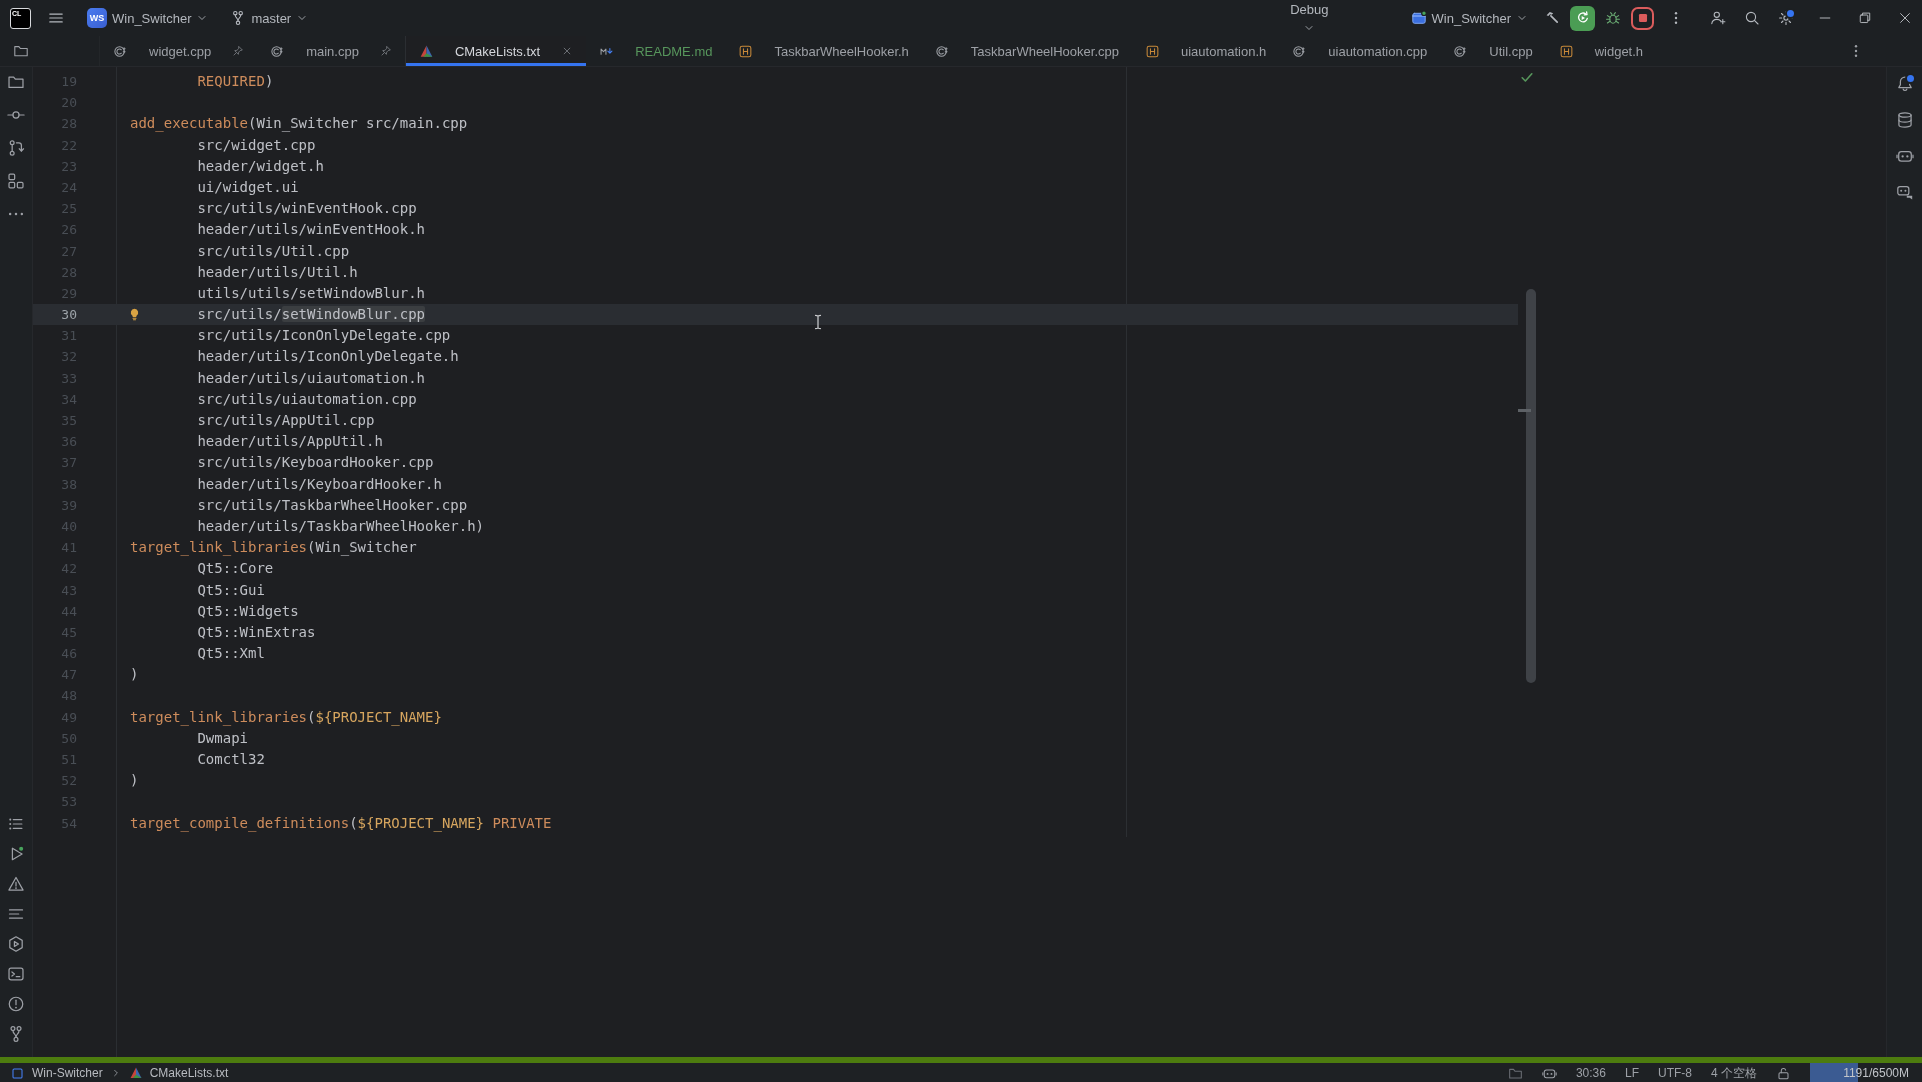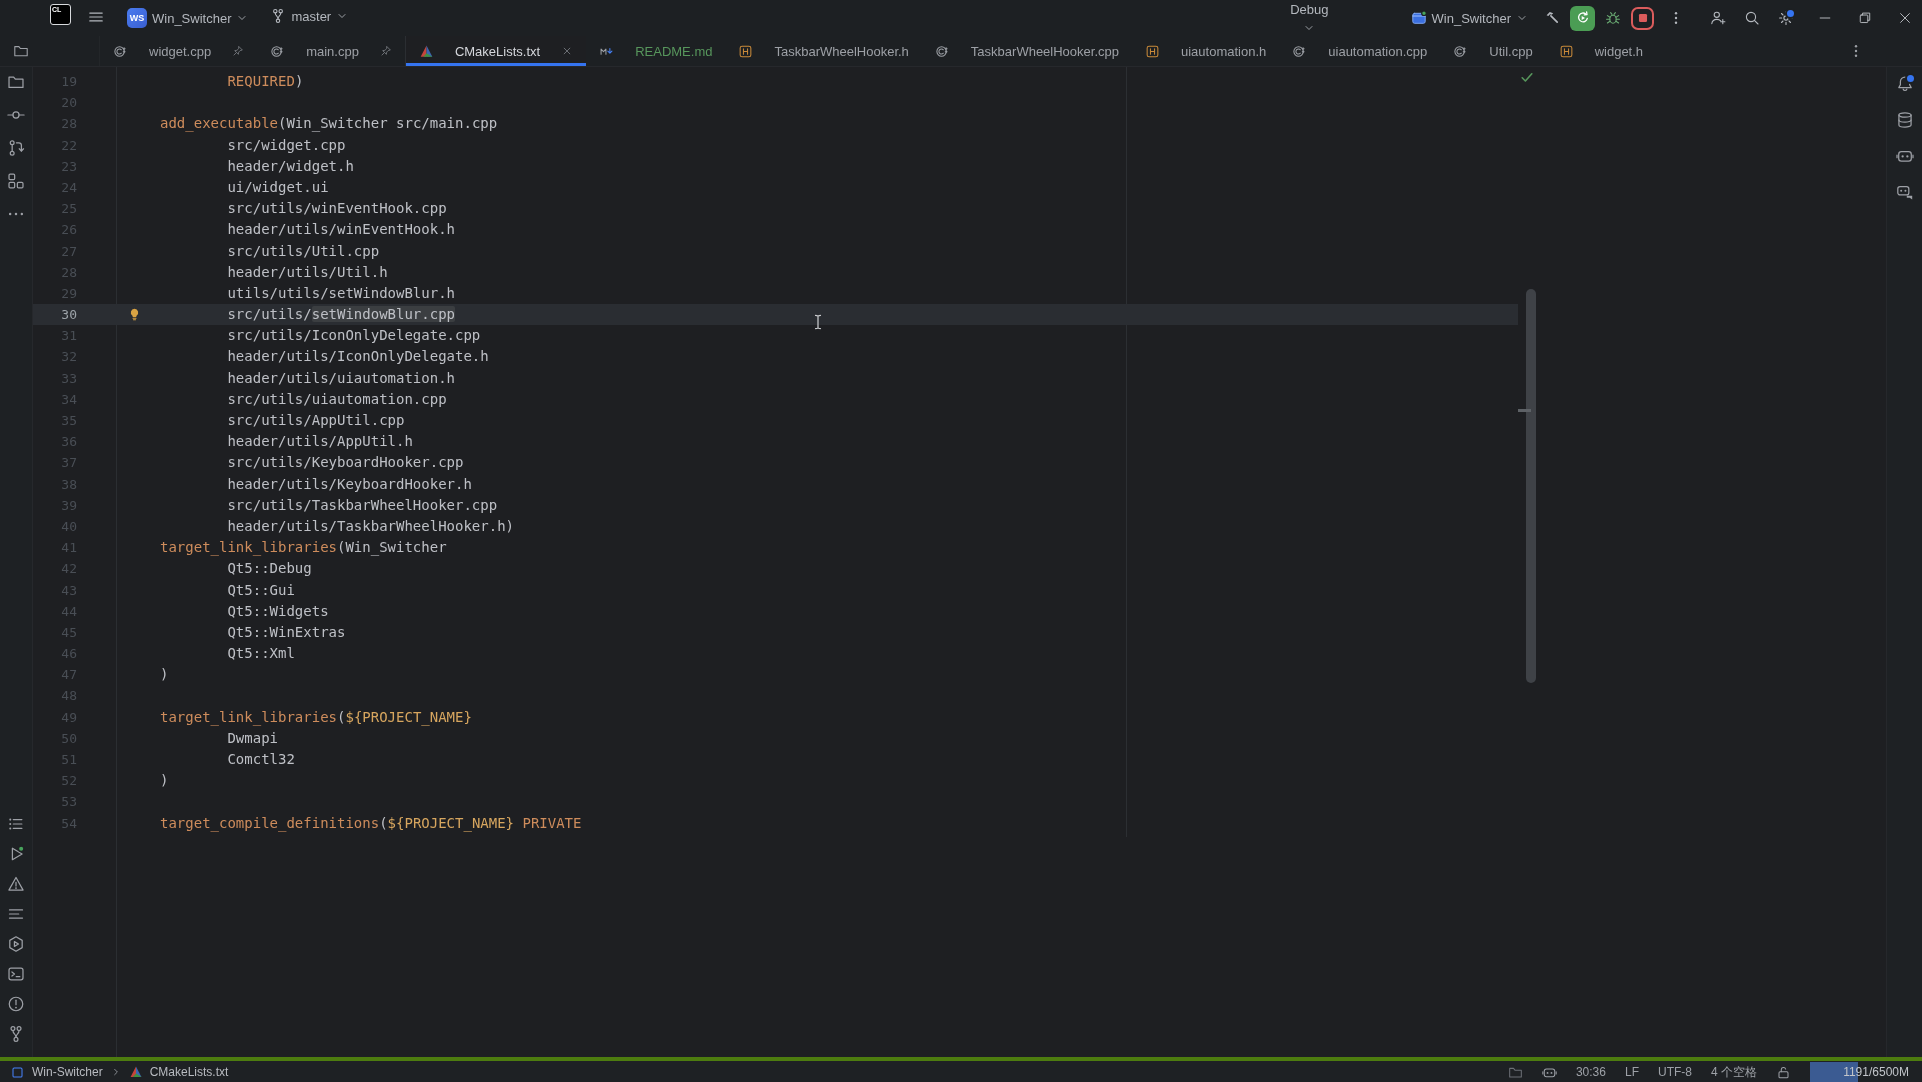--- a/index.html
+++ b/index.html
@@ -15,21 +15,21 @@
 
   
   .titlebar{height:36px;background:#1d2023;display:flex;align-items:center;
        padding:0 10px 0 10px;font-size:13px;color:#b4b8be;}
   .clion-logo{width:21px;height:21px;background:#000;border:1.5px solid #d8dadd;border-radius:3px;
        color:#fff;font-size:7px;font-weight:bold;display:flex;align-items:flex-start;
        justify-content:flex-start;padding:1px 0 0 1px;box-sizing:border-box;letter-spacing:0;}
   .tb-btn{display:flex;align-items:center;gap:5px;padding:4px 6px;border-radius:6px;cursor:default;}
   .ws-badge{width:20px;height:20px;border-radius:5px;background:linear-gradient(135deg,#4a7cf0,#3a5fd0);
        color:#fff;font-size:9px;font-weight:bold;display:flex;align-items:center;justify-content:center;}
-  .tb-left{display:flex;align-items:flex-start;gap:10px;margin-left:40px;}
+  .tb-left{display:flex;align-items:center;gap:10px;}
   .tb-right{margin-left:auto;display:flex;align-items:center;gap:10px;}
   .run-btn{width:25px;height:25px;border-radius:6px;background:#4b9d54;display:flex;
        align-items:center;justify-content:center;}
   .stop-btn{width:23px;height:23px;border-radius:7px;border:2px solid #db5c5c;color:#db5c5c;
        display:flex;align-items:center;justify-content:center;box-sizing:border-box;}
   .win-controls{display:flex;align-items:center;gap:26px;margin-left:14px;color:#b8bbc0;}
 
   
   .tabbar{height:30px;background:#1d2023;border-bottom:1px solid #26282c;display:flex;
        align-items:stretch;font-size:13px;color:#9da0a6;position:relative;box-sizing:content-box;}
@@ -48,38 +48,38 @@
   .stripe-left .bottom-group{margin-top:auto;display:flex;flex-direction:column;gap:12px;align-items:center;}
   .stripe-left .top-group{display:flex;flex-direction:column;gap:15px;align-items:center;}
   .stripe-right{width:36px;border-left:1px solid #26282c;padding-top:8px;gap:18px;box-sizing:border-box;}
 
   
   .editor{flex:1;position:relative;background:#1e1f22;
        font-family:"DejaVu Sans Mono","Liberation Mono",monospace;font-size:14px;}
   .gutter-sep{position:absolute;left:83px;top:0;height:100%;width:1px;background:#2b2e32;}
   .guide{position:absolute;left:1093px;top:0;height:770px;width:1px;background:#2c2f33;}
   .code{position:absolute;top:4px;left:0;right:0;}
-  .cl{height:21.2px;line-height:21.2px;white-space:pre;display:flex;position:relative;gap:30px;}
+  .cl{height:21.2px;line-height:21.2px;white-space:pre;display:flex;position:relative;}
   .cl .g{flex:0 0 83px;width:83px;text-align:right;padding-right:39px;box-sizing:border-box;
        color:#494e55;font-size:13px;position:relative;z-index:1;}
   .cl .t{padding-left:6px;color:#bec0c6;position:relative;z-index:1;margin-left:8px;}
   .cl.cur::before{content:"";position:absolute;left:0;top:0;height:100%;width:1485px;background:#2a2d32;}
   .cl.cur .g{color:#9da3a9;}
   .k{color:#ce8c5c;}
   .v{color:#d7a65f;}
   .hl{background:#3b3e41;border-radius:2px;}
   .bulb{position:absolute;left:94px;top:3px;z-index:2;}
   .insp{position:absolute;left:1486px;top:2px;z-index:3;}
   .thumb{position:absolute;left:1493px;top:222px;width:10px;height:394px;background:#43464b;
        border-radius:5px;opacity:.9;z-index:3;}
   .scroll-mark{position:absolute;left:1485px;top:342px;width:13px;height:3px;background:#5d6166;z-index:3;}
   .mouse{position:absolute;left:776px;top:246px;z-index:6;}
 
   
-  .statusbar{height:26px;background:#1e2124;border-top:4px solid #4d7c0f;display:flex;
+  .statusbar{height:26px;background:#1e2124;border-top:6px solid #4d7c0f;display:flex;
        align-items:center;font-size:12px;color:#9da1a7;padding:0 8px 0 10px;gap:16px;box-sizing:border-box;}
   .sb-left{display:flex;align-items:center;gap:7px;}
   .sb-right{margin-left:auto;display:flex;align-items:center;gap:19px;}
   .memory{position:relative;width:104px;height:20px;display:flex;align-items:center;
        justify-content:flex-end;padding-right:5px;box-sizing:border-box;overflow:hidden;}
   .memory .fill{position:absolute;left:0;top:0;bottom:0;width:46%;background:#3b5b92;}
   .memory span{position:relative;color:#c2c5ca;}
 </style>
 </head>
 <body>
@@ -472,21 +472,21 @@
           <div class="cl"><span class="g">32</span><span class="t"><span>        header/utils/IconOnlyDelegate.h</span></span></div>
           <div class="cl"><span class="g">33</span><span class="t"><span>        header/utils/uiautomation.h</span></span></div>
           <div class="cl"><span class="g">34</span><span class="t"><span>        src/utils/uiautomation.cpp</span></span></div>
           <div class="cl"><span class="g">35</span><span class="t"><span>        src/utils/AppUtil.cpp</span></span></div>
           <div class="cl"><span class="g">36</span><span class="t"><span>        header/utils/AppUtil.h</span></span></div>
           <div class="cl"><span class="g">37</span><span class="t"><span>        src/utils/KeyboardHooker.cpp</span></span></div>
           <div class="cl"><span class="g">38</span><span class="t"><span>        header/utils/KeyboardHooker.h</span></span></div>
           <div class="cl"><span class="g">39</span><span class="t"><span>        src/utils/TaskbarWheelHooker.cpp</span></span></div>
           <div class="cl"><span class="g">40</span><span class="t"><span>        header/utils/TaskbarWheelHooker.h)</span></span></div>
           <div class="cl"><span class="g">41</span><span class="t"><span class="k">target_link_libraries</span><span>(Win_Switcher</span></span></div>
-          <div class="cl"><span class="g">42</span><span class="t"><span>        Qt5::Debug</span></span></div>
+          <div class="cl"><span class="g">42</span><span class="t"><span>        Qt5::Core</span></span></div>
           <div class="cl"><span class="g">43</span><span class="t"><span>        Qt5::Gui</span></span></div>
           <div class="cl"><span class="g">44</span><span class="t"><span>        Qt5::Widgets</span></span></div>
           <div class="cl"><span class="g">45</span><span class="t"><span>        Qt5::WinExtras</span></span></div>
           <div class="cl"><span class="g">46</span><span class="t"><span>        Qt5::Xml</span></span></div>
           <div class="cl"><span class="g">47</span><span class="t"><span>)</span></span></div>
           <div class="cl"><span class="g">48</span><span class="t"></span></div>
           <div class="cl"><span class="g">49</span><span class="t"><span class="k">target_link_libraries</span><span>(</span><span class="v">${PROJECT_NAME}</span></span></div>
           <div class="cl"><span class="g">50</span><span class="t"><span>        Dwmapi</span></span></div>
           <div class="cl"><span class="g">51</span><span class="t"><span>        Comctl32</span></span></div>
           <div class="cl"><span class="g">52</span><span class="t"><span>)</span></span></div>

